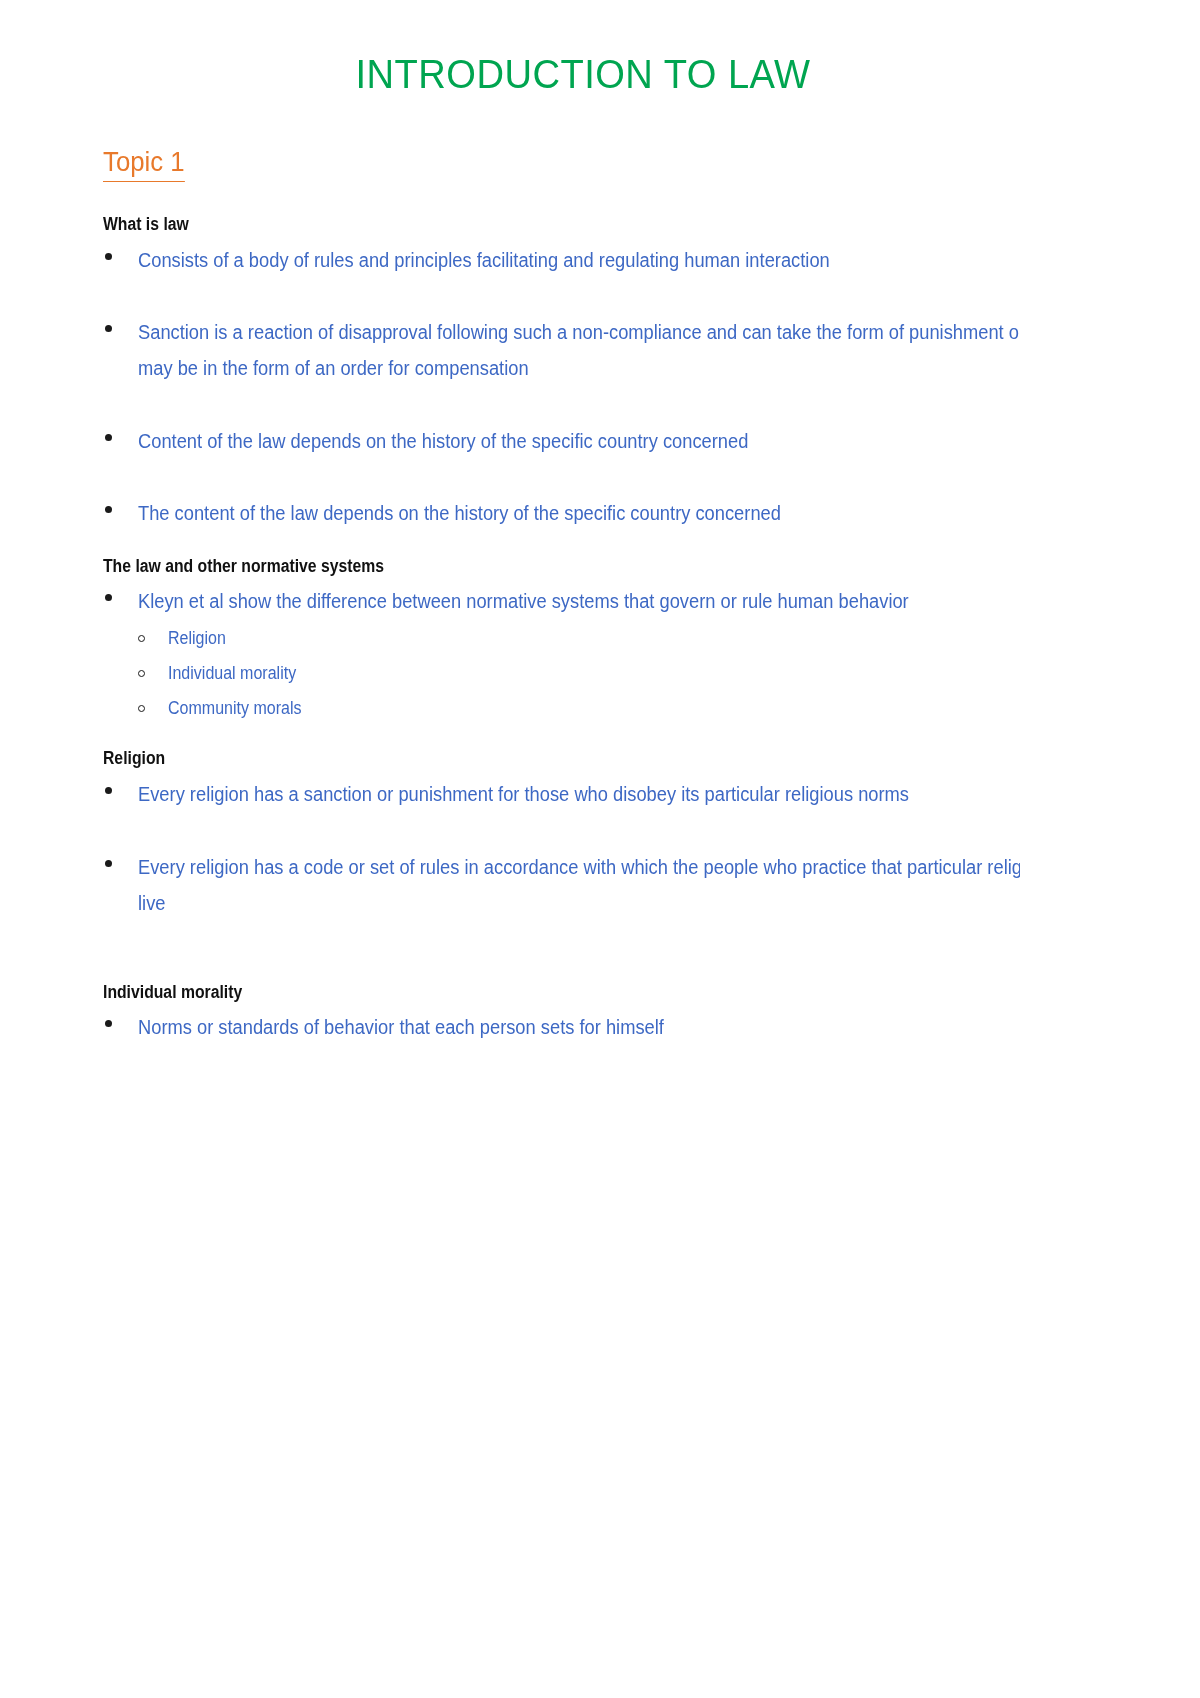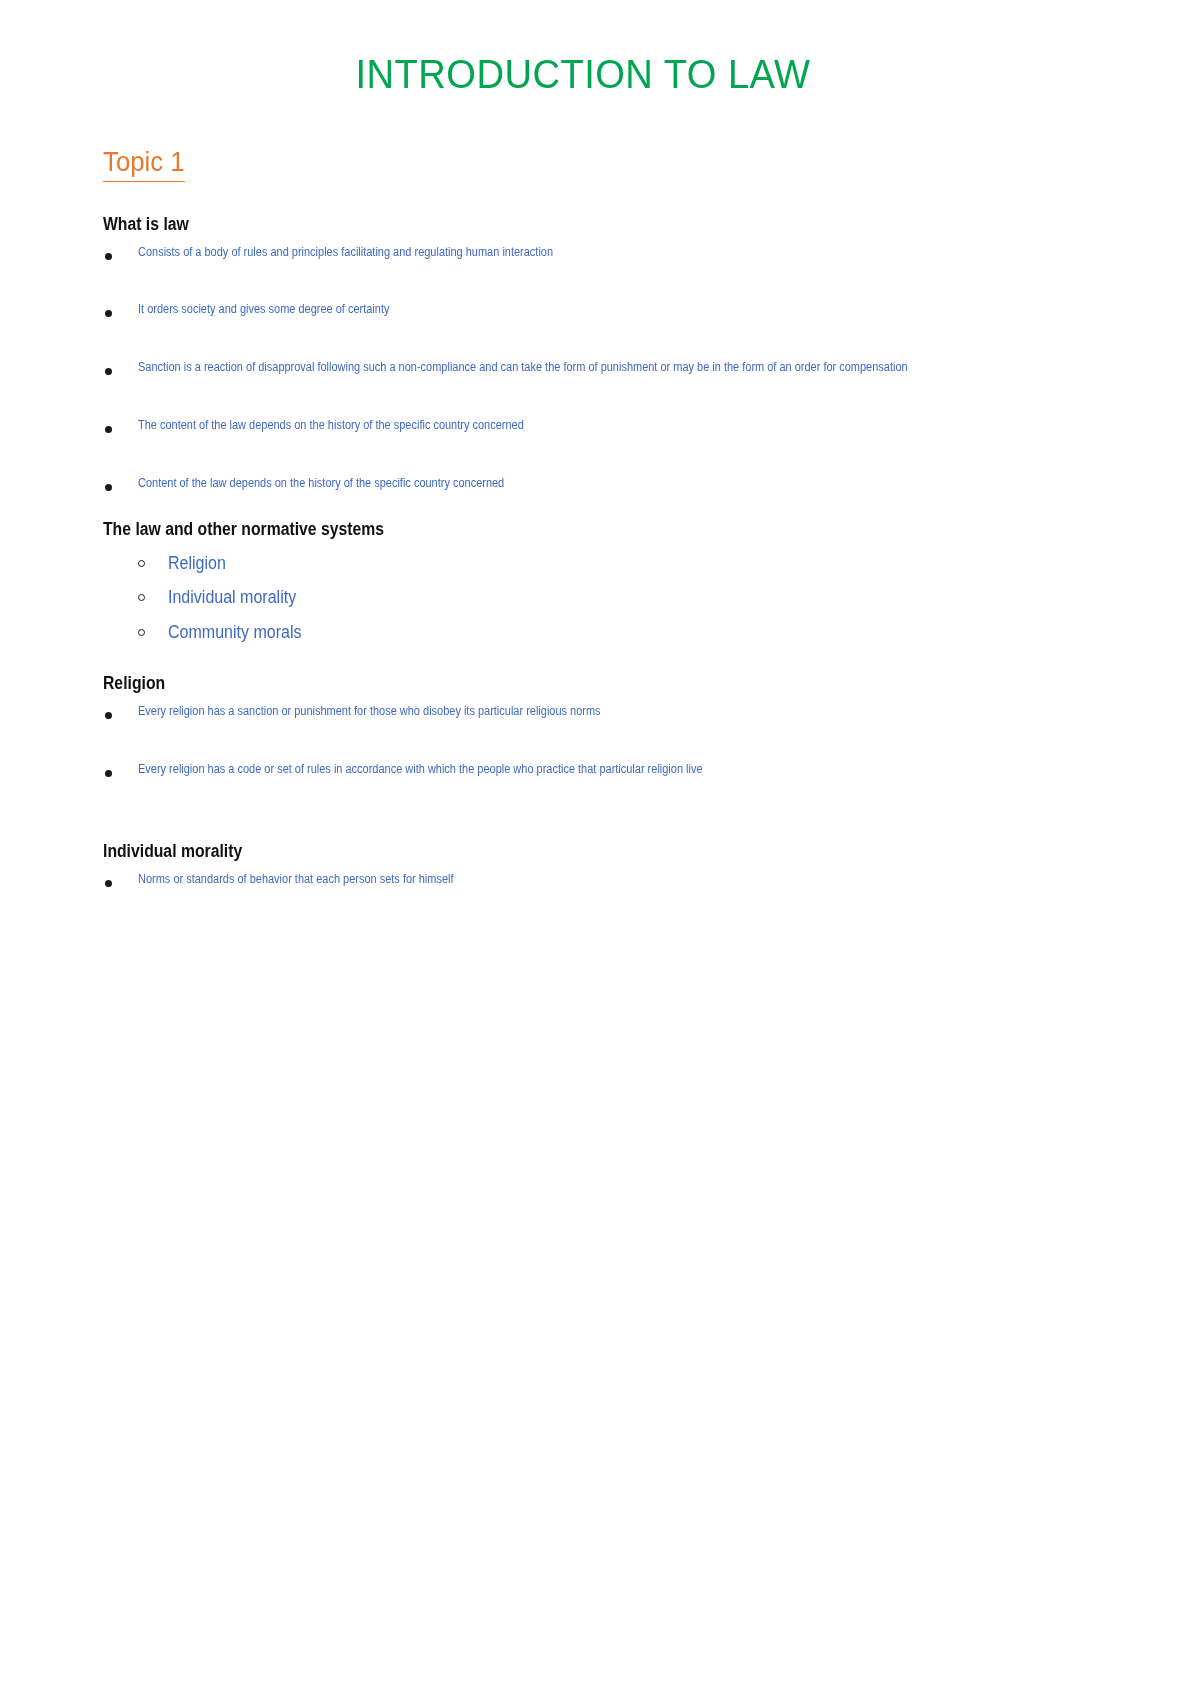--- a/index.html
+++ b/index.html
@@ -80,21 +80,21 @@
   ul.level1 {
     list-style: none;
     margin: 0;
     padding: 0;
   }
   ul.level1 > li {
     position: relative;
     padding-left: 35px;
     margin-bottom: 36px;
     color: #3D68C4;
-    font-size: 12px;
+    font-size: 20px;
     line-height: 1.82;
   }
   ul.level1 > li:last-child { margin-bottom: 0; }
   ul.level1 > li > .bullet-dot {
     position: absolute;
     left: 2px;
     top: 11px;
     width: 7px;
     height: 7px;
     background: #1a1a1a;
@@ -147,39 +147,41 @@
 
     <div class="section-block">
       <div class="section-heading">What is law</div>
       <ul class="level1">
         <li>
           <span class="bullet-dot"></span>
           <span class="li-text">Consists of a body of rules and principles facilitating and regulating human interaction</span>
         </li>
         <li>
           <span class="bullet-dot"></span>
-          <span class="li-text">It orders society and gives some degree of certainty</span>
-        </li>
-        <li>
-          <span class="bullet-dot"></span>
           <span class="li-text">Sanction is a reaction of disapproval following such a non-compliance and can take the form of punishment or may be in the form of an order for compensation</span>
         </li>
         <li>
           <span class="bullet-dot"></span>
+          <span class="li-text">Content of the law depends on the history of the specific country concerned</span>
+        </li>
+        <li>
+          <span class="bullet-dot"></span>
           <span class="li-text">The content of the law depends on the history of the specific country concerned</span>
-        </li>
-        <li>
-          <span class="bullet-dot"></span>
-          <span class="li-text">Content of the law depends on the history of the specific country concerned</span>
         </li>
       </ul>
     </div>
 
     <div class="section-block gap-before">
       <div class="section-heading">The law and other normative systems</div>
+      <ul class="level1">
+        <li class="sub-host">
+          <span class="bullet-dot"></span>
+          <span class="li-text">Kleyn et al show the difference between normative systems that govern or rule human behavior</span>
+        </li>
+      </ul>
       <ul class="level2">
         <li>
           <span class="bullet-circle"></span>
           <span class="li-text">Religion</span>
         </li>
         <li>
           <span class="bullet-circle"></span>
           <span class="li-text">Individual morality</span>
         </li>
         <li>

